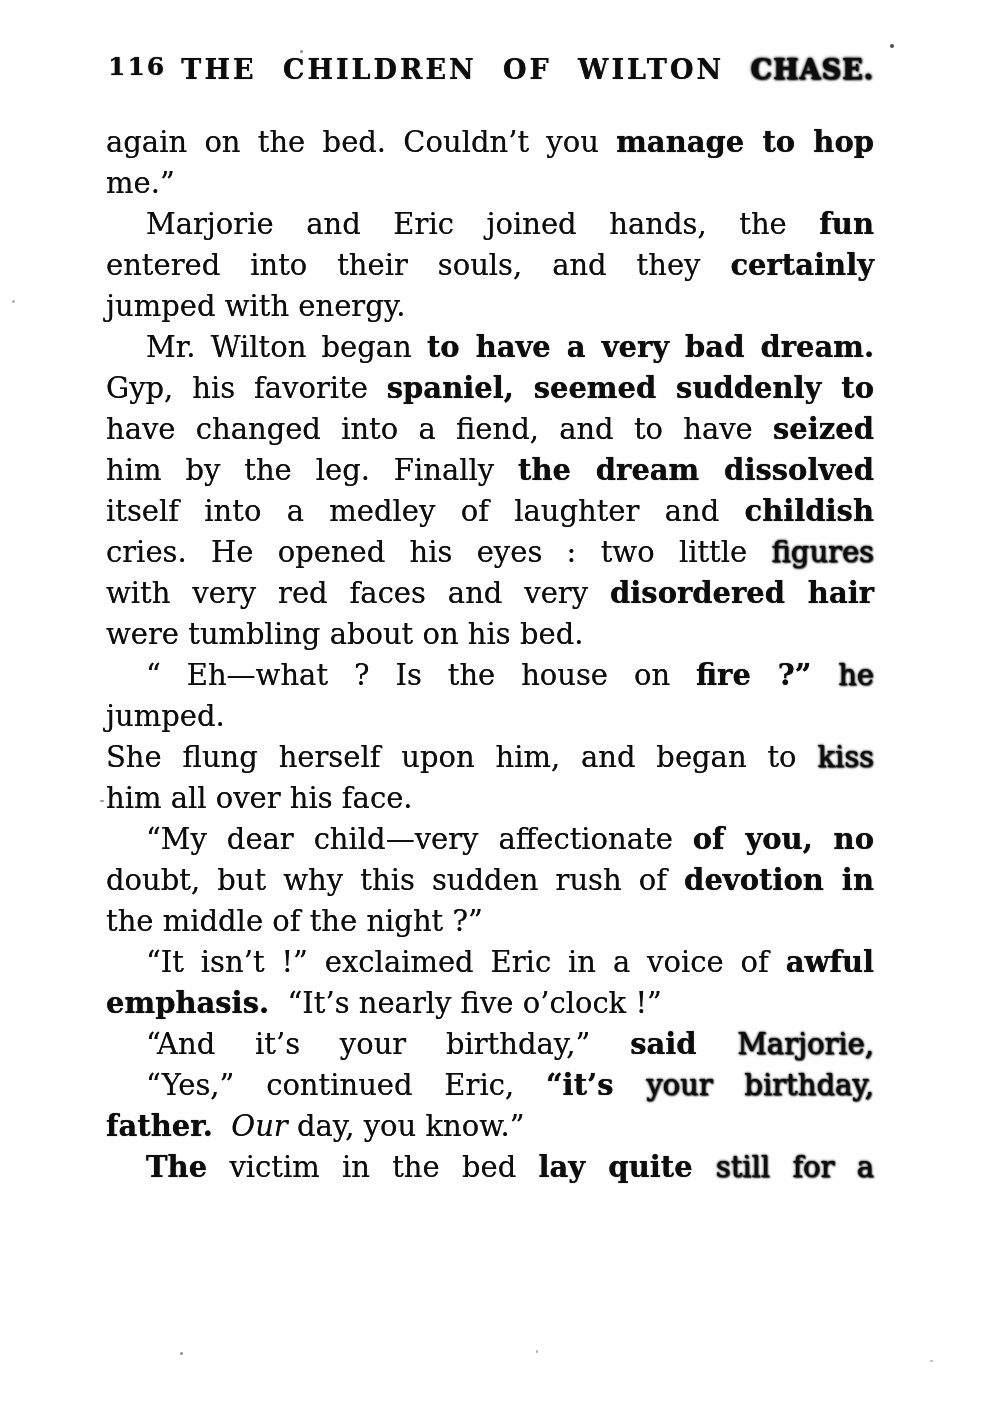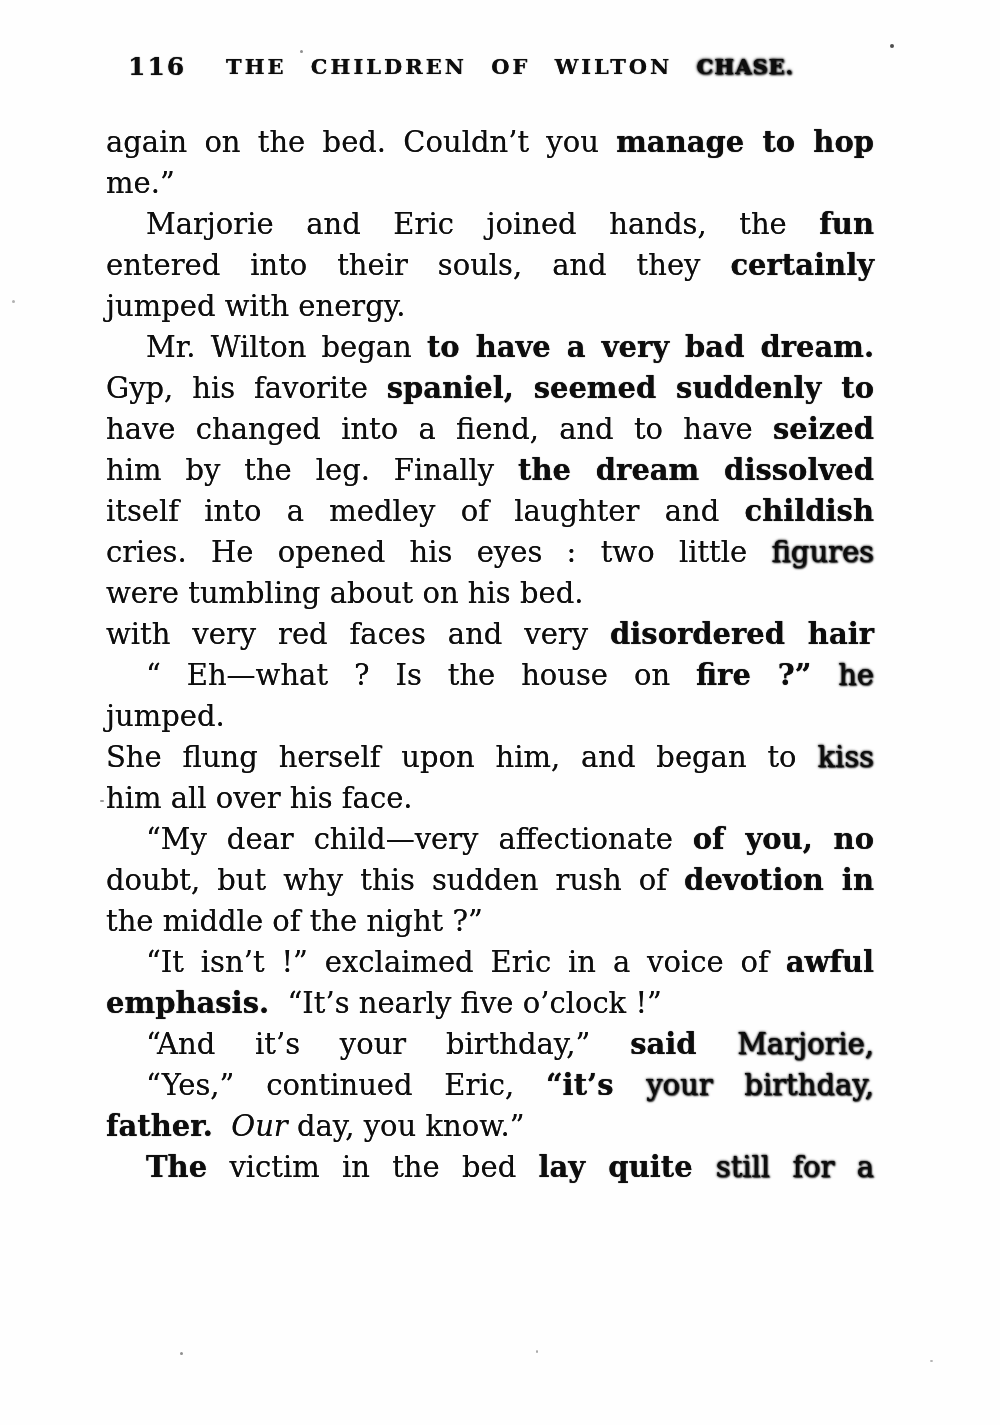--- a/index.html
+++ b/index.html
@@ -7,30 +7,30 @@
     position: relative;
     width: 1000px;
     height: 1425px;
     background: #fefefe;
     overflow: hidden;
     font-family: "DejaVu Serif", "Liberation Serif", serif;
     color: #0d0d0d;
   }
 
   
-  .header { position: absolute; top: 50px; left: 106px; width: 768px; height: 34px; margin-left: 20px; }
+  .header { position: absolute; top: 50px; left: 106px; width: 768px; height: 34px; }
   .pagenum {
     position: absolute; left: 2px; top: 2px;
     font-size: 25px; font-weight: 700; letter-spacing: 2px;
     text-shadow: 0 0 1px rgba(0,0,0,0.9);
   }
   .running-title {
     position: absolute; left: 0; top: 4px; width: 100%;
-    text-align: center;
-    font-size: 21px; font-weight: 700;
+    text-align: right;
+    font-size: 27px; font-weight: 700;
     letter-spacing: 3px; word-spacing: 14px;
     text-shadow: 0 0 0.7px rgba(0,0,0,0.85);
     white-space: nowrap;
   }
   .smudge-strong {
     text-shadow: 0 0 2px #000, 0 0 3.5px #000, 1px 1px 2px rgba(0,0,0,0.9);
     letter-spacing: 1px;
   }
 
   
@@ -80,22 +80,22 @@
         <div class="line fill"><span class="run normal">entered into their souls, and they </span><span class="run heavy">certainly</span></div>
         <div class="line"><span class="run normal">jumped with energy.</span></div>
       </div>
       <div class="paragraph">
         <div class="line fill indent"><span class="run normal">Mr. Wilton began </span><span class="run heavy">to have a very bad dream.</span></div>
         <div class="line fill"><span class="run normal">Gyp, his favorite </span><span class="run heavy">spaniel, seemed suddenly to</span></div>
         <div class="line fill"><span class="run normal">have changed into a fiend, and to have </span><span class="run heavy">seized</span></div>
         <div class="line fill"><span class="run normal">him by the leg.  Finally </span><span class="run heavy">the dream dissolved</span></div>
         <div class="line fill"><span class="run normal">itself into a medley of laughter and </span><span class="run heavy">childish</span></div>
         <div class="line fill"><span class="run normal">cries.  He opened his eyes : two little </span><span class="run smudge">figures</span></div>
+        <div class="line fill"><span class="run normal">with very red faces and very </span><span class="run heavy">disordered hair</span></div>
         <div class="line"><span class="run normal">were tumbling about on his bed.</span></div>
-        <div class="line fill"><span class="run normal">with very red faces and very </span><span class="run heavy">disordered hair</span></div>
       </div>
       <div class="paragraph">
         <div class="line fill indent"><span class="run normal">“ Eh—what ?  Is the house on </span><span class="run heavy">fire ?” </span><span class="run smudge">he</span></div>
         <div class="line"><span class="run normal">jumped.</span></div>
       </div>
       <div class="paragraph">
         <div class="line fill"><span class="run normal">She flung herself upon him, and began to </span><span class="run smudge">kiss</span></div>
         <div class="line"><span class="run normal">him all over his face.</span></div>
       </div>
       <div class="paragraph">

